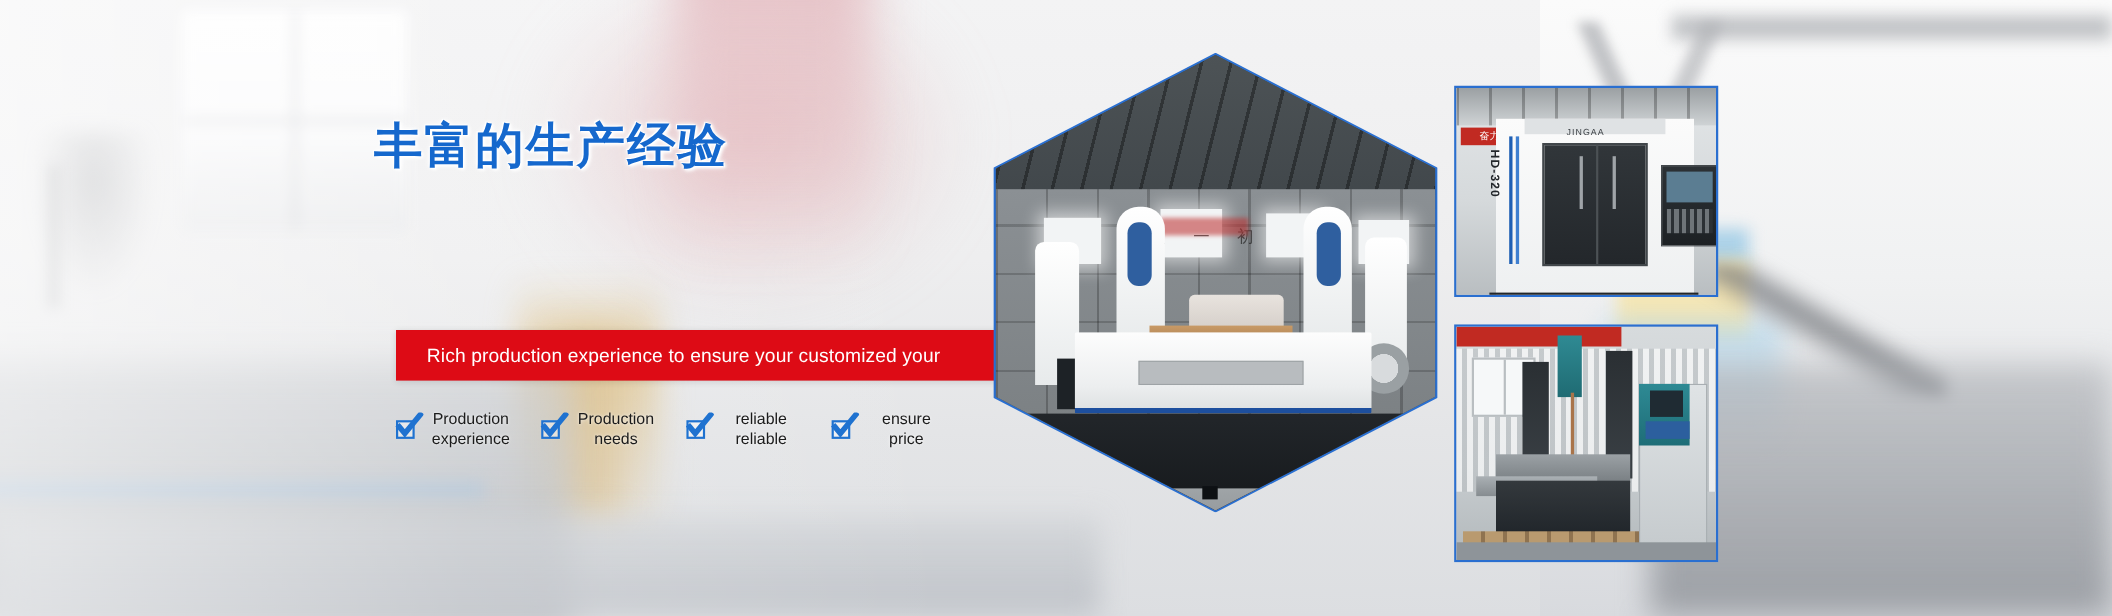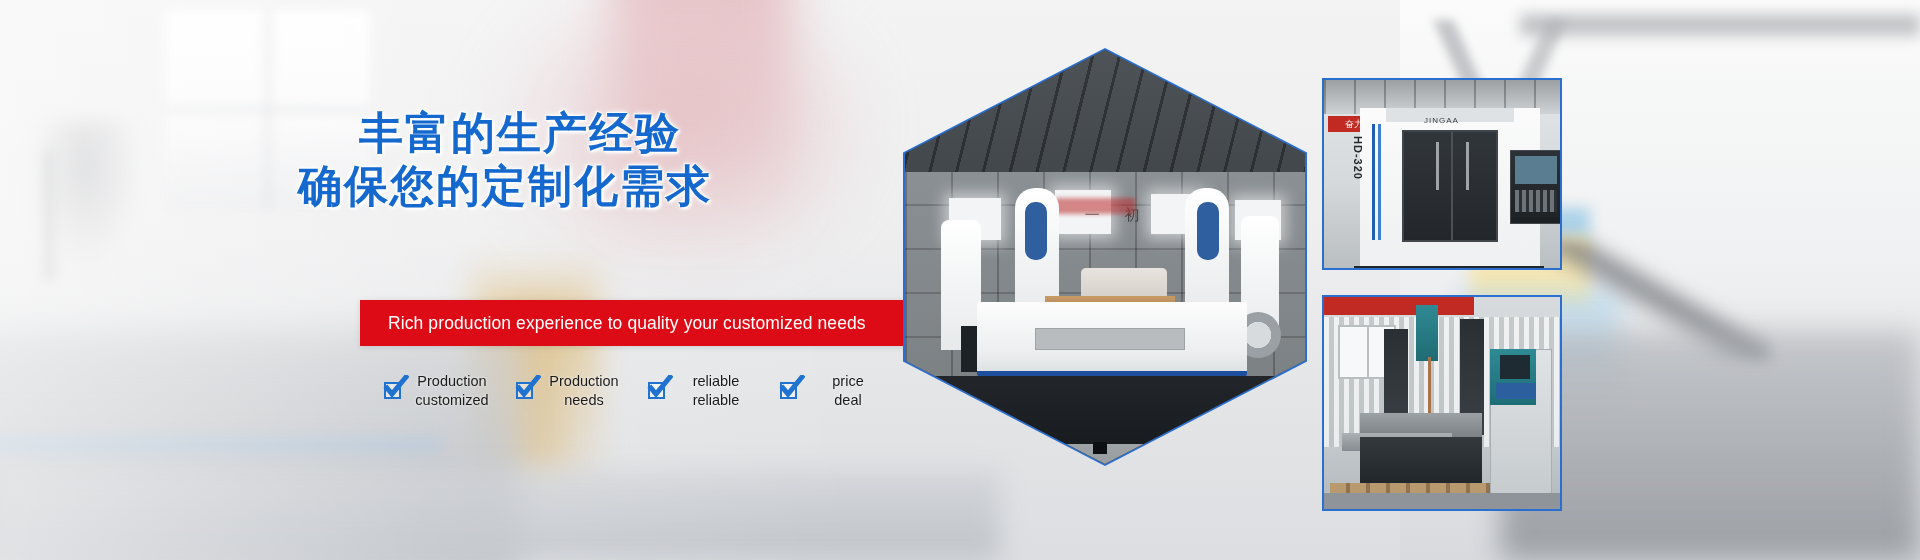--- a/index.html
+++ b/index.html
@@ -118,21 +118,21 @@
     background:linear-gradient(30deg, rgba(120,123,128,0) 40%, rgba(110,113,118,.75) 52%, rgba(120,123,128,0) 62%);
     filter:blur(7px);
   }
   .bg-vign{
     position:absolute; inset:0;
     background:linear-gradient(90deg, rgba(255,255,255,.55) 0%, rgba(255,255,255,.18) 22%, rgba(255,255,255,0) 45%);
   }
 
   
   .headline{
-    position:absolute; left:320px; top:106px; width:400px;
+    position:absolute; left:301px; top:106px; width:400px;
     text-align:center;
     font-family:"DejaVu Serif","Liberation Serif",serif;
     font-weight:bold;
     font-size:44px;
     line-height:53px;
     letter-spacing:2px;
     color:#1568cd;
     white-space:nowrap;
     text-shadow:
        0 0 2px #fff, 0 0 4px #fff, 0 0 7px #fff,
@@ -154,21 +154,21 @@
   .red-bar .txt{
     color:#ffffff;
     font-size:17.5px;
     letter-spacing:.1px;
     white-space:nowrap;
   }
 
   
   .features{
     position:absolute; left:360px; top:372px;
-    display:flex; align-items:flex-start;margin-left:24px;
+    display:flex; align-items:flex-start;
   }
   .feature{
     display:flex; align-items:flex-start;
     margin-right:24px;
   }
   .cbox{
     position:relative;
     width:17px; height:17px;
     border:2px solid #1f72d0;
     background:rgba(255,255,255,.42);
@@ -453,38 +453,37 @@
     <div class="bg-right-cyan"></div>
     <div class="bg-right-yellow"></div>
     <div class="bg-right-cyan2"></div>
     <div class="bg-right-arm"></div>
     <div class="bg-right-dark"></div>
     <div class="bg-vign"></div>
   </div>
 
   <div class="headline">
     <span class="ln ln1">丰富的生产经验</span>
-    <span class="ln ln2">确保您的定制化需求</span>
   </div>
 
   <div class="red-bar">
-    <span class="txt">Rich production experience to quality your customized needs</span>
+    <span class="txt">Rich production experience to ensure your customized your</span>
   </div>
 
   <div class="features">
 
     <div class="feature">
       <span class="cbox">
         <svg width="26" height="26" viewBox="0 0 26 26" aria-hidden="true">
           <path d="M4 13 L9 19 L23 2" fill="none" stroke="#1f72d0" stroke-width="5" stroke-linecap="square"></path>
         </svg>
       </span>
       <span class="feat-label">
         <span>Production</span><br>
-        <span>customized</span>
+        <span>experience</span>
       </span>
     </div>
 
     <div class="feature">
       <span class="cbox">
         <svg width="26" height="26" viewBox="0 0 26 26" aria-hidden="true">
           <path d="M4 13 L9 19 L23 2" fill="none" stroke="#1f72d0" stroke-width="5" stroke-linecap="square"></path>
         </svg>
       </span>
       <span class="feat-label">
@@ -505,22 +504,22 @@
       </span>
     </div>
 
     <div class="feature">
       <span class="cbox">
         <svg width="26" height="26" viewBox="0 0 26 26" aria-hidden="true">
           <path d="M4 13 L9 19 L23 2" fill="none" stroke="#1f72d0" stroke-width="5" stroke-linecap="square"></path>
         </svg>
       </span>
       <span class="feat-label">
-        <span>price</span><br>
-        <span>deal</span>
+        <span>ensure</span><br>
+        <span>price</span>
       </span>
     </div>
 
   </div>
 
   <div class="hex-wrap">
     <div class="hex-border"></div>
     <div class="hex-photo">
       <div class="sc sc-roof"></div>
       <div class="sc sc-wall"></div>

